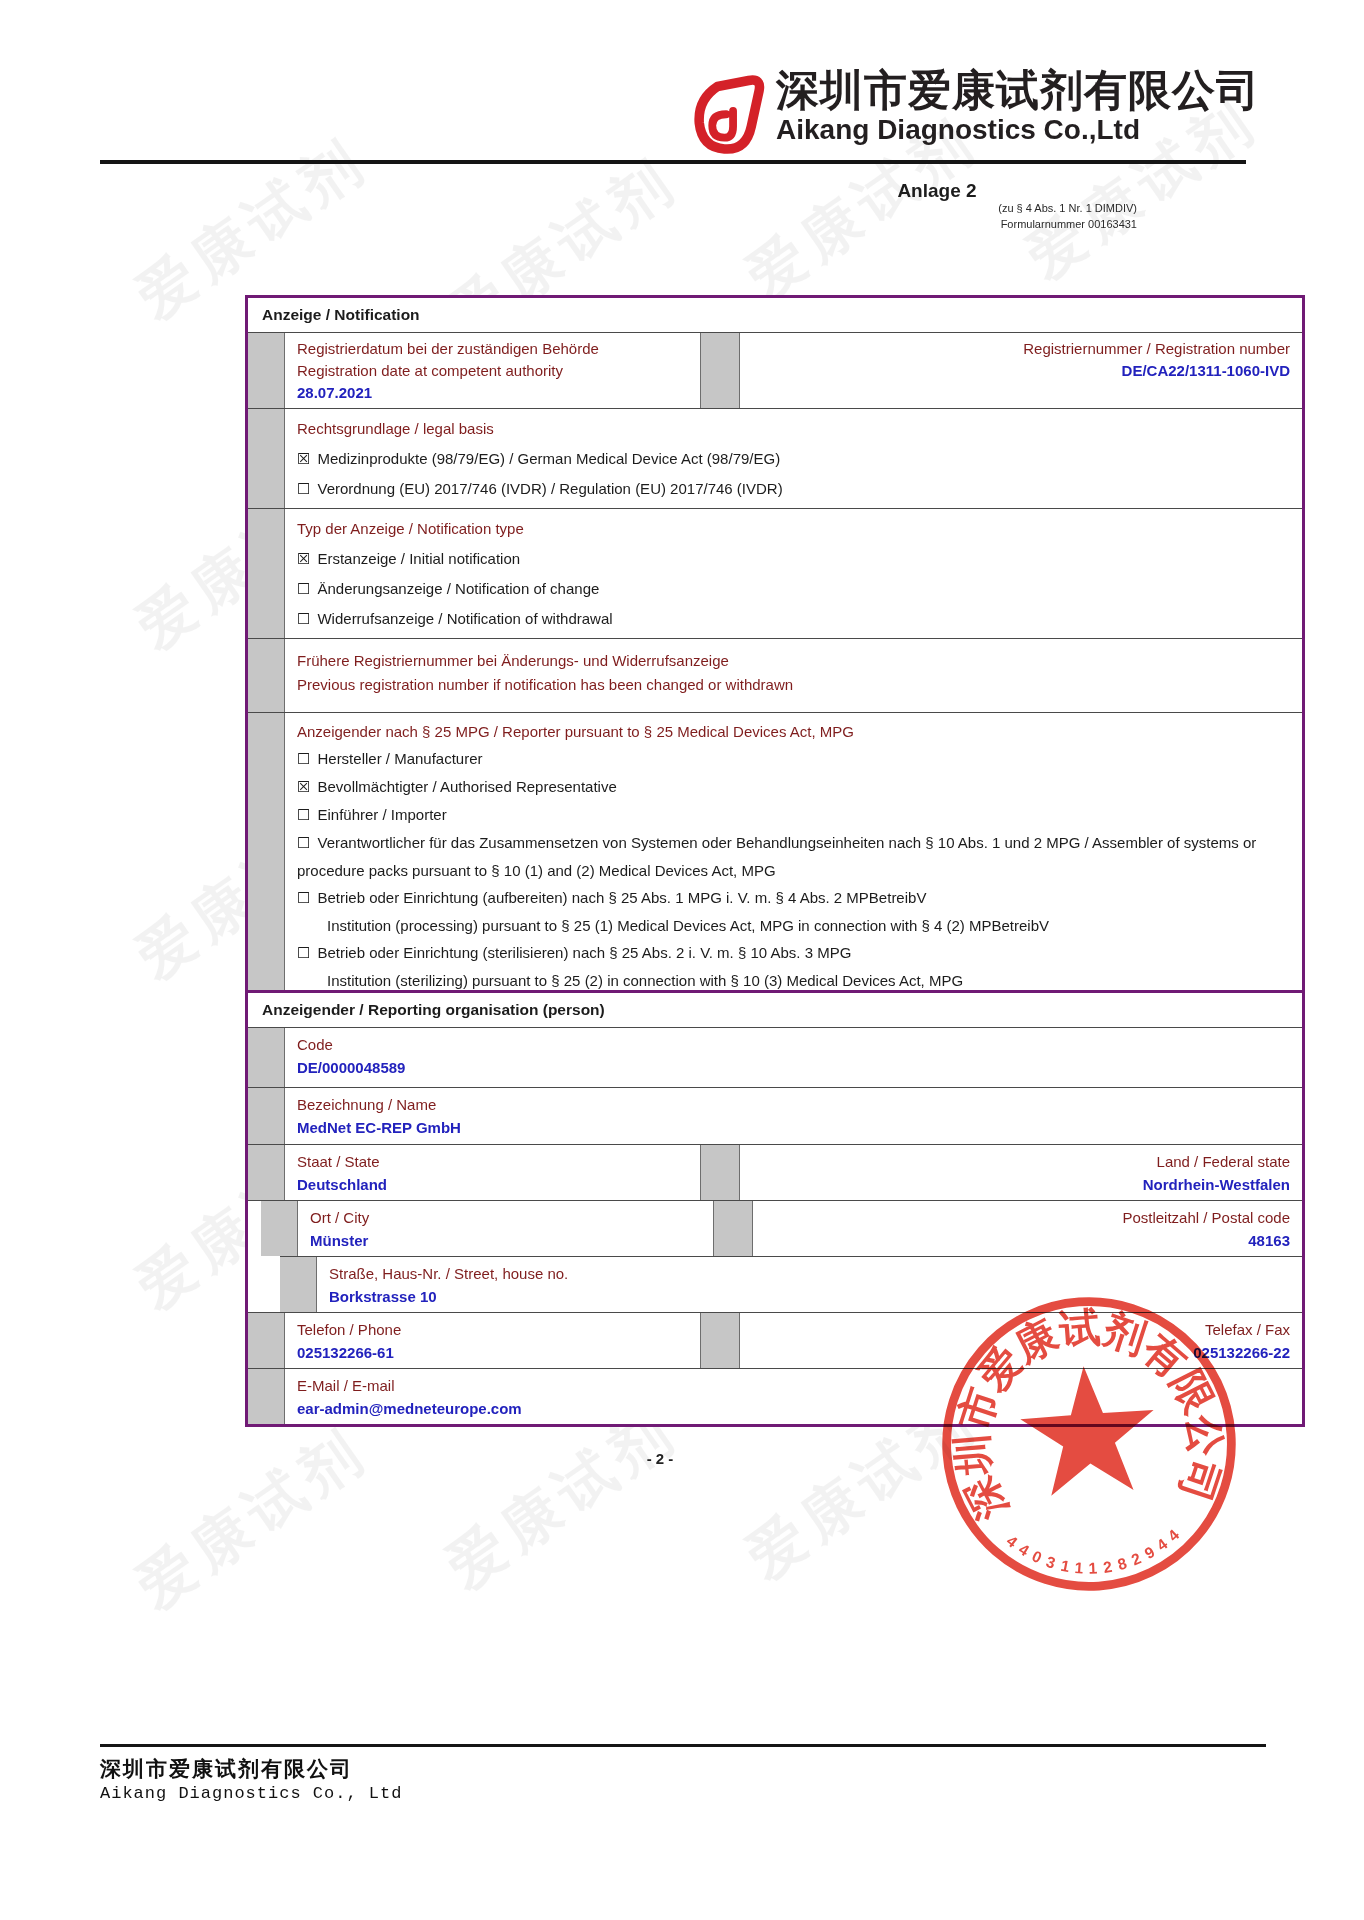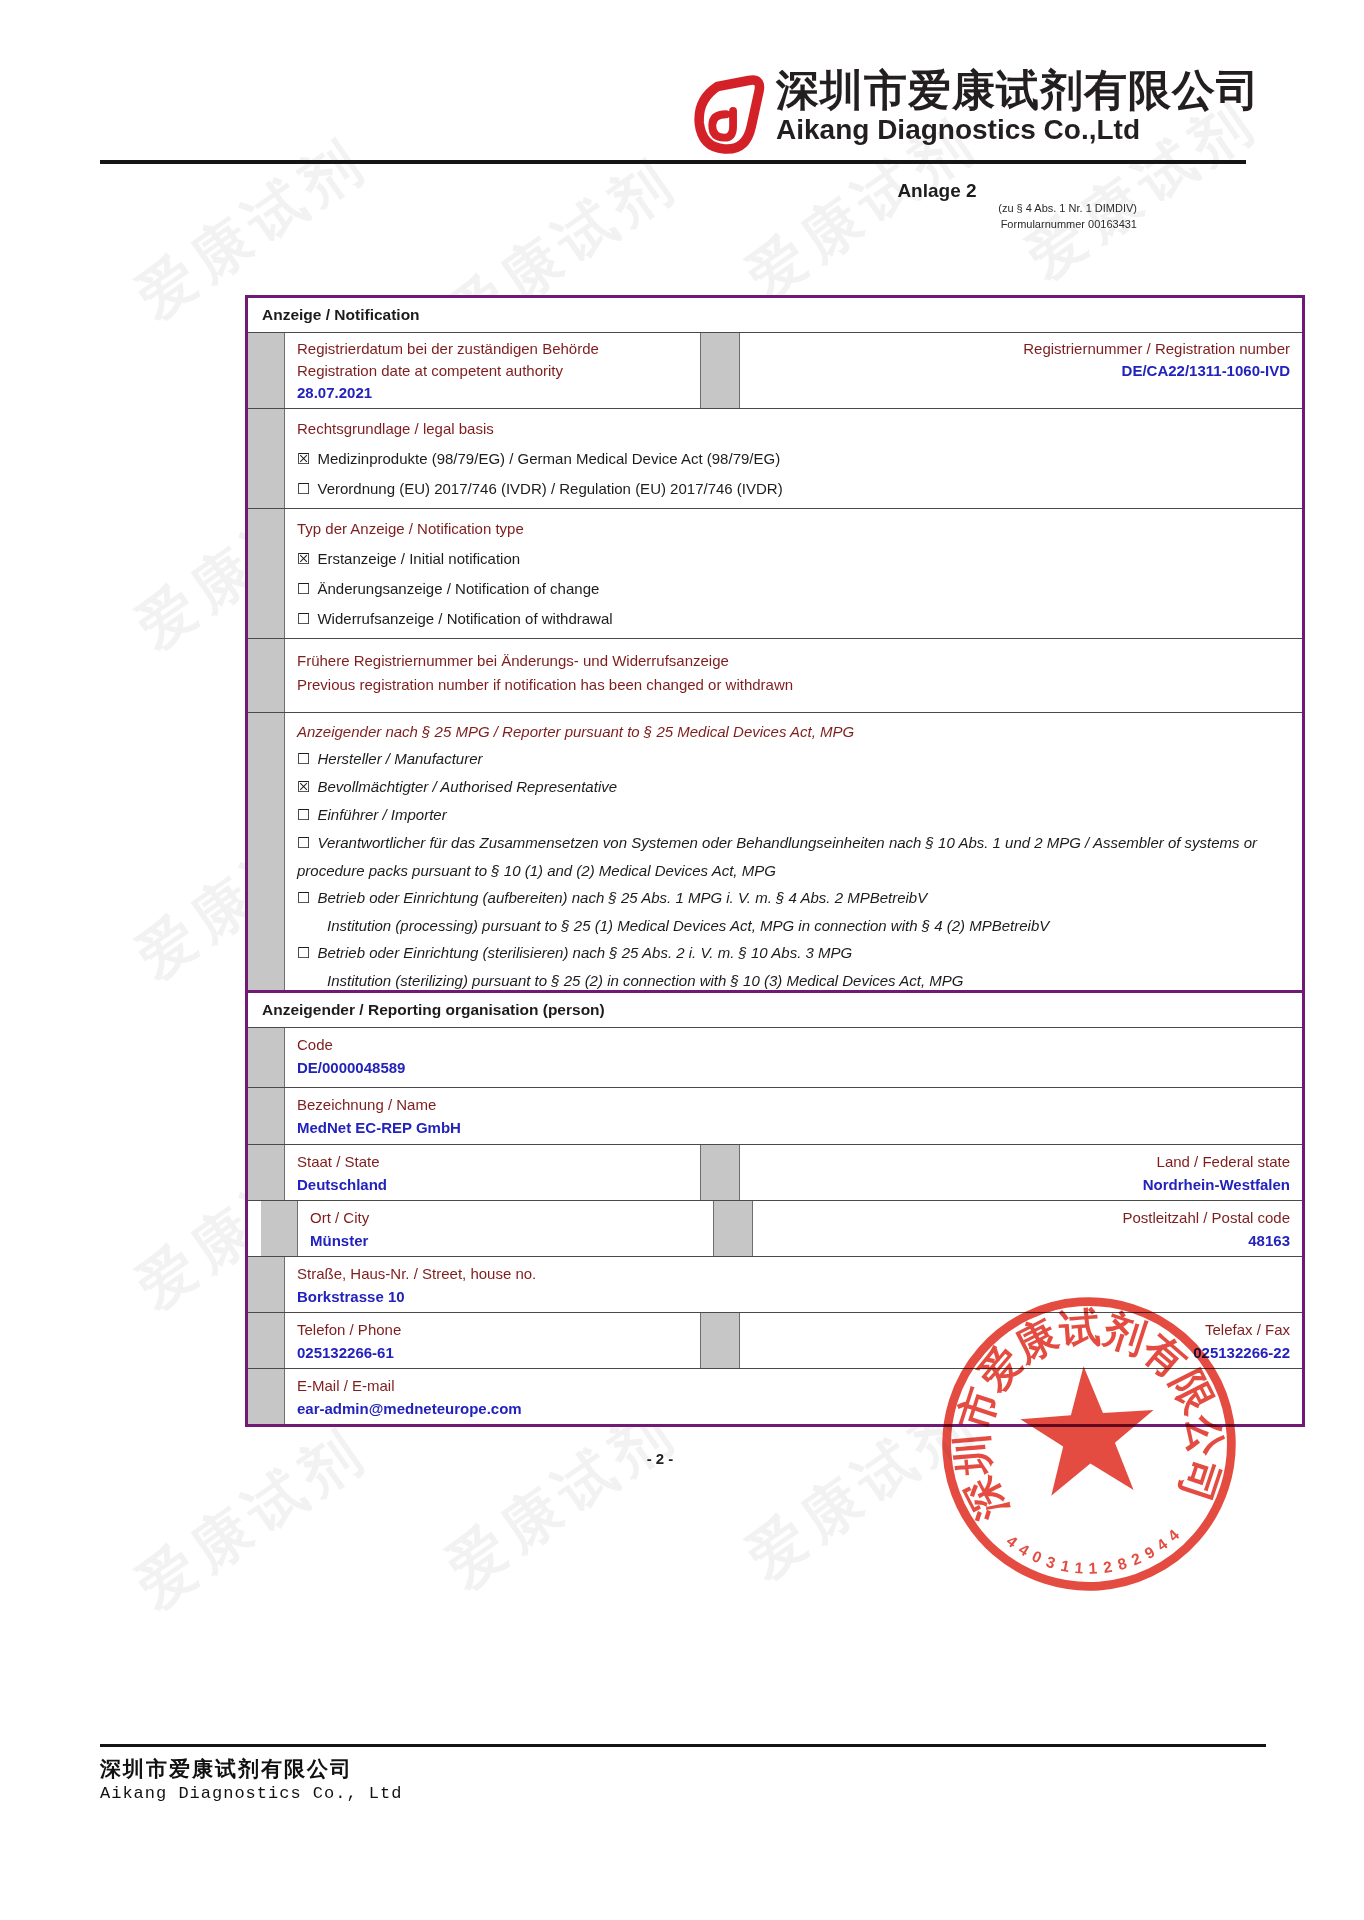--- a/index.html
+++ b/index.html
@@ -30,29 +30,29 @@
   
   .tbl { position:absolute; left:245px; width:1060px; border:3px solid #701a75; background:transparent; z-index:1; }
   .tbl-title { min-height:34px; padding:8px 14px 4px 14px; font-size:15.5px; font-weight:bold; background:#fff; }
   .trow { display:flex; border-top:1.5px solid #4a4a4a; background:#fff; }
   .gcol { flex:0 0 37px; background:#c6c6c6; border-right:1px solid #6e6e6e; }
   .gdiv { flex:0 0 40px; background:#c6c6c6; border-left:1px solid #6e6e6e; border-right:1px solid #6e6e6e; }
   .cell { flex:1 1 auto; padding:5px 12px 4px 12px; font-size:15px; }
   .cell-l { flex:0 0 415px; }
   .cell-r { flex:1 1 auto;text-align:right; }
   .lh22 { line-height:22px; } .lh23 { line-height:23px; } .lh24 { line-height:24px; }
-  .lh27 { line-height:27px;font-style:italic; } .lh30 { line-height:30px; }
+  .lh27 { line-height:27px; } .lh30 { line-height:30px; }
   .lbl { color:#7f1d1d; }
   .val { color:#2222bd; font-weight:bold; }
   .cb { font-family:"DejaVu Sans", sans-serif; font-size:15px; margin-right:7px; }
   .opt-indent { padding-left:30px; }
   .h74 { min-height:74px; } .h95 { min-height:95px; } .h120 { min-height:120px; }
   .h268 { min-height:268px; }
   .h60 { min-height:60px; } .h57 { min-height:57px; } .h53 { min-height:53px; }
-  .h52 { min-height:52px;padding-left:13px; } .h55 { min-height:55px; } .h50 { min-height:50px; }
+  .h52 { min-height:52px;padding-left:13px; } .h55 { min-height:55px;margin-left:32px; } .h50 { min-height:50px; }
 
   
   .stamp { position:absolute; left:933px; top:1288px; width:312px; height:312px; z-index:3;
            mix-blend-mode:multiply; opacity:0.92; transform:rotate(-4deg); }
 
   
   .pageno { position:absolute; left:610px; top:1450px; width:100px; text-align:center;
             font-size:15px; font-weight:bold; color:#222; z-index:2; }
 
   

